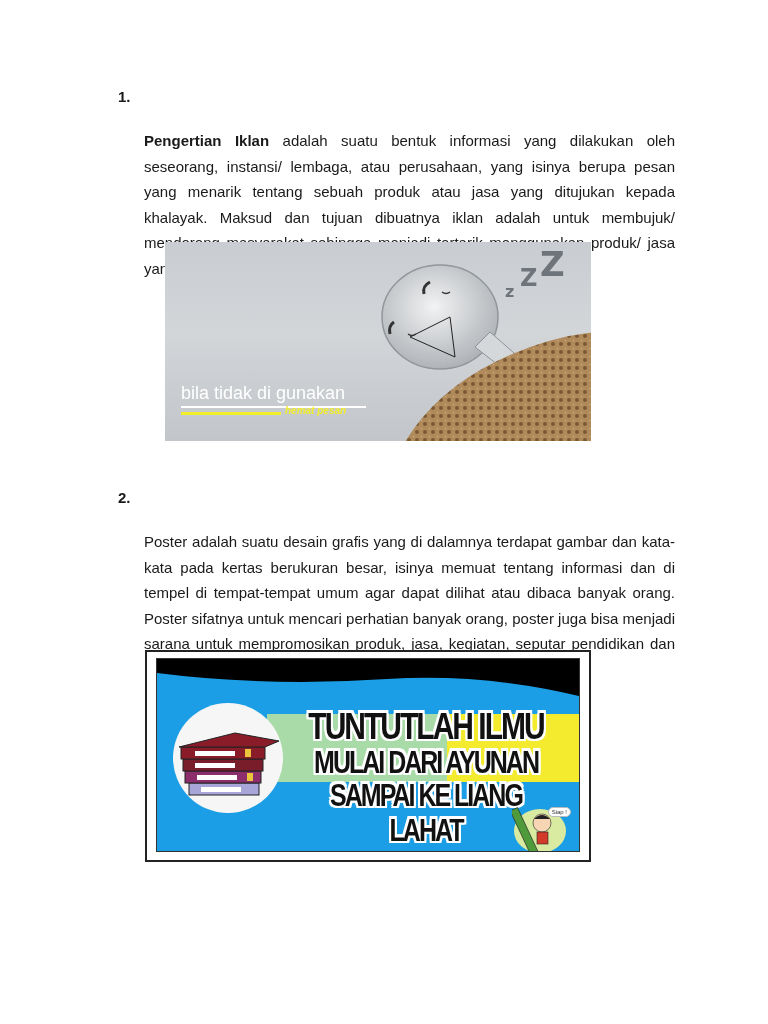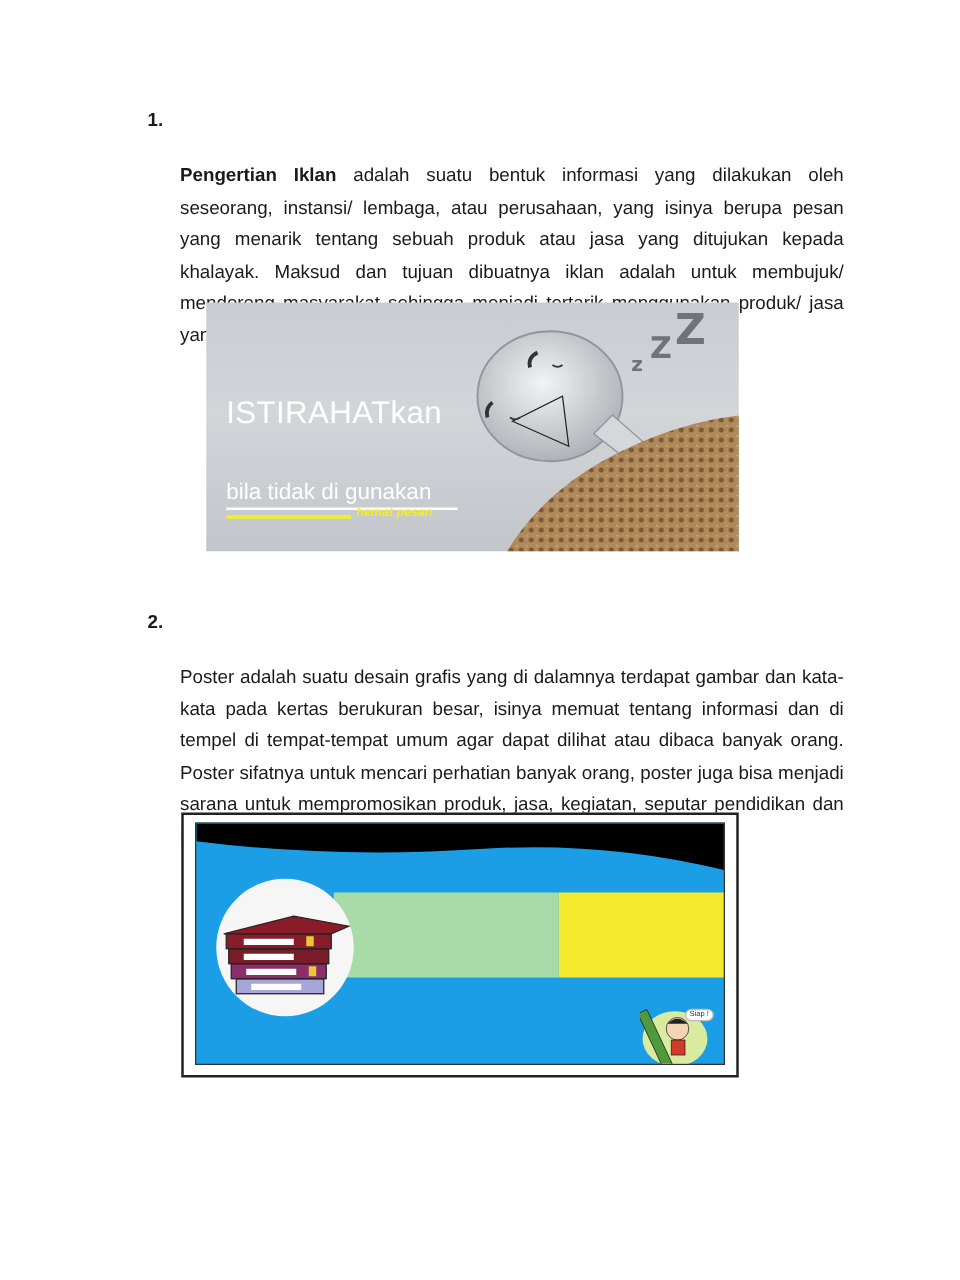--- a/index.html
+++ b/index.html
@@ -85,21 +85,20 @@
         <rect width="8" height="8" fill="#b08a5a"></rect>
         <circle cx="4" cy="4" r="2" fill="#7a5a33"></circle>
         <circle cx="0" cy="0" r="1.3" fill="#d2b284"></circle>
       </pattern>
     </defs>
     <path d="M0 110 Q30 60 90 30 Q140 5 190 0 L190 115 L0 115 Z" fill="url(#bat)"></path>
   </svg>
   <span class="zzz" style="left:340px;top:40px;font-size:16px">z</span>
   <span class="zzz" style="left:355px;top:22px;font-size:24px">Z</span>
   <span class="zzz" style="left:375px;top:2px;font-size:34px">Z</span>
-  <div class="t1">ISTIRAHATkan</div>
   <div class="t3">bila tidak di gunakan</div>
   <div class="uline"></div>
   <div class="yline"></div>
   <div class="t4">hemat pesan</div>
 </div>
 
 <div class="item" id="item2">
   <span class="num">2.</span>
   <div class="body">Poster adalah suatu desain grafis yang di dalamnya terdapat gambar dan kata-kata pada kertas berukuran besar, isinya memuat tentang informasi dan di tempel di tempat-tempat umum agar dapat dilihat atau dibaca banyak orang. Poster sifatnya untuk mencari perhatian banyak orang, poster juga bisa menjadi sarana untuk mempromosikan produk, jasa, kegiatan, seputar pendidikan dan lain-lain.</div>
 </div>
@@ -118,20 +117,25 @@
       <rect x="8" y="28" width="80" height="12" fill="#7a1d2a" stroke="#222"></rect>
       <rect x="6" y="16" width="84" height="12" fill="#8a1c2a" stroke="#222"></rect>
       <polygon points="4,16 60,2 104,10 90,16" fill="#8a1c2a" stroke="#222"></polygon>
       <rect x="20" y="20" width="40" height="5" fill="#fff"></rect>
       <rect x="20" y="32" width="40" height="5" fill="#fff"></rect>
       <rect x="22" y="44" width="40" height="5" fill="#fff"></rect>
       <rect x="26" y="56" width="40" height="5" fill="#fff"></rect>
       <rect x="70" y="18" width="6" height="8" fill="#e8c53a"></rect>
       <rect x="72" y="42" width="6" height="8" fill="#e8c53a"></rect>
     </svg>
+    <div class="lines">
+      <span class="line l1">TUNTUTLAH ILMU</span>
+      <span class="line l2">MULAI DARI AYUNAN</span>
+      <span class="line l3">SAMPAI KE LIANG LAHAT</span>
+    </div>
     <svg style="position:absolute;left:355px;top:142px" width="60" height="55" viewBox="0 0 60 55">
       <ellipse cx="28" cy="30" rx="26" ry="22" fill="#d8eba0"></ellipse>
       <rect x="8" y="6" width="8" height="48" fill="#4f9a3b" transform="rotate(-25 12 30)" stroke="#222" stroke-width="0.6"></rect>
       <circle cx="30" cy="22" r="9" fill="#f6d5b5" stroke="#222" stroke-width="0.6"></circle>
       <path d="M22 18 q8 -8 16 0" fill="#222"></path>
       <rect x="25" y="31" width="11" height="12" fill="#d23a2a" stroke="#222" stroke-width="0.6"></rect>
     </svg>
     <div class="bubble">Siap !</div>
   </div>
 </div>

